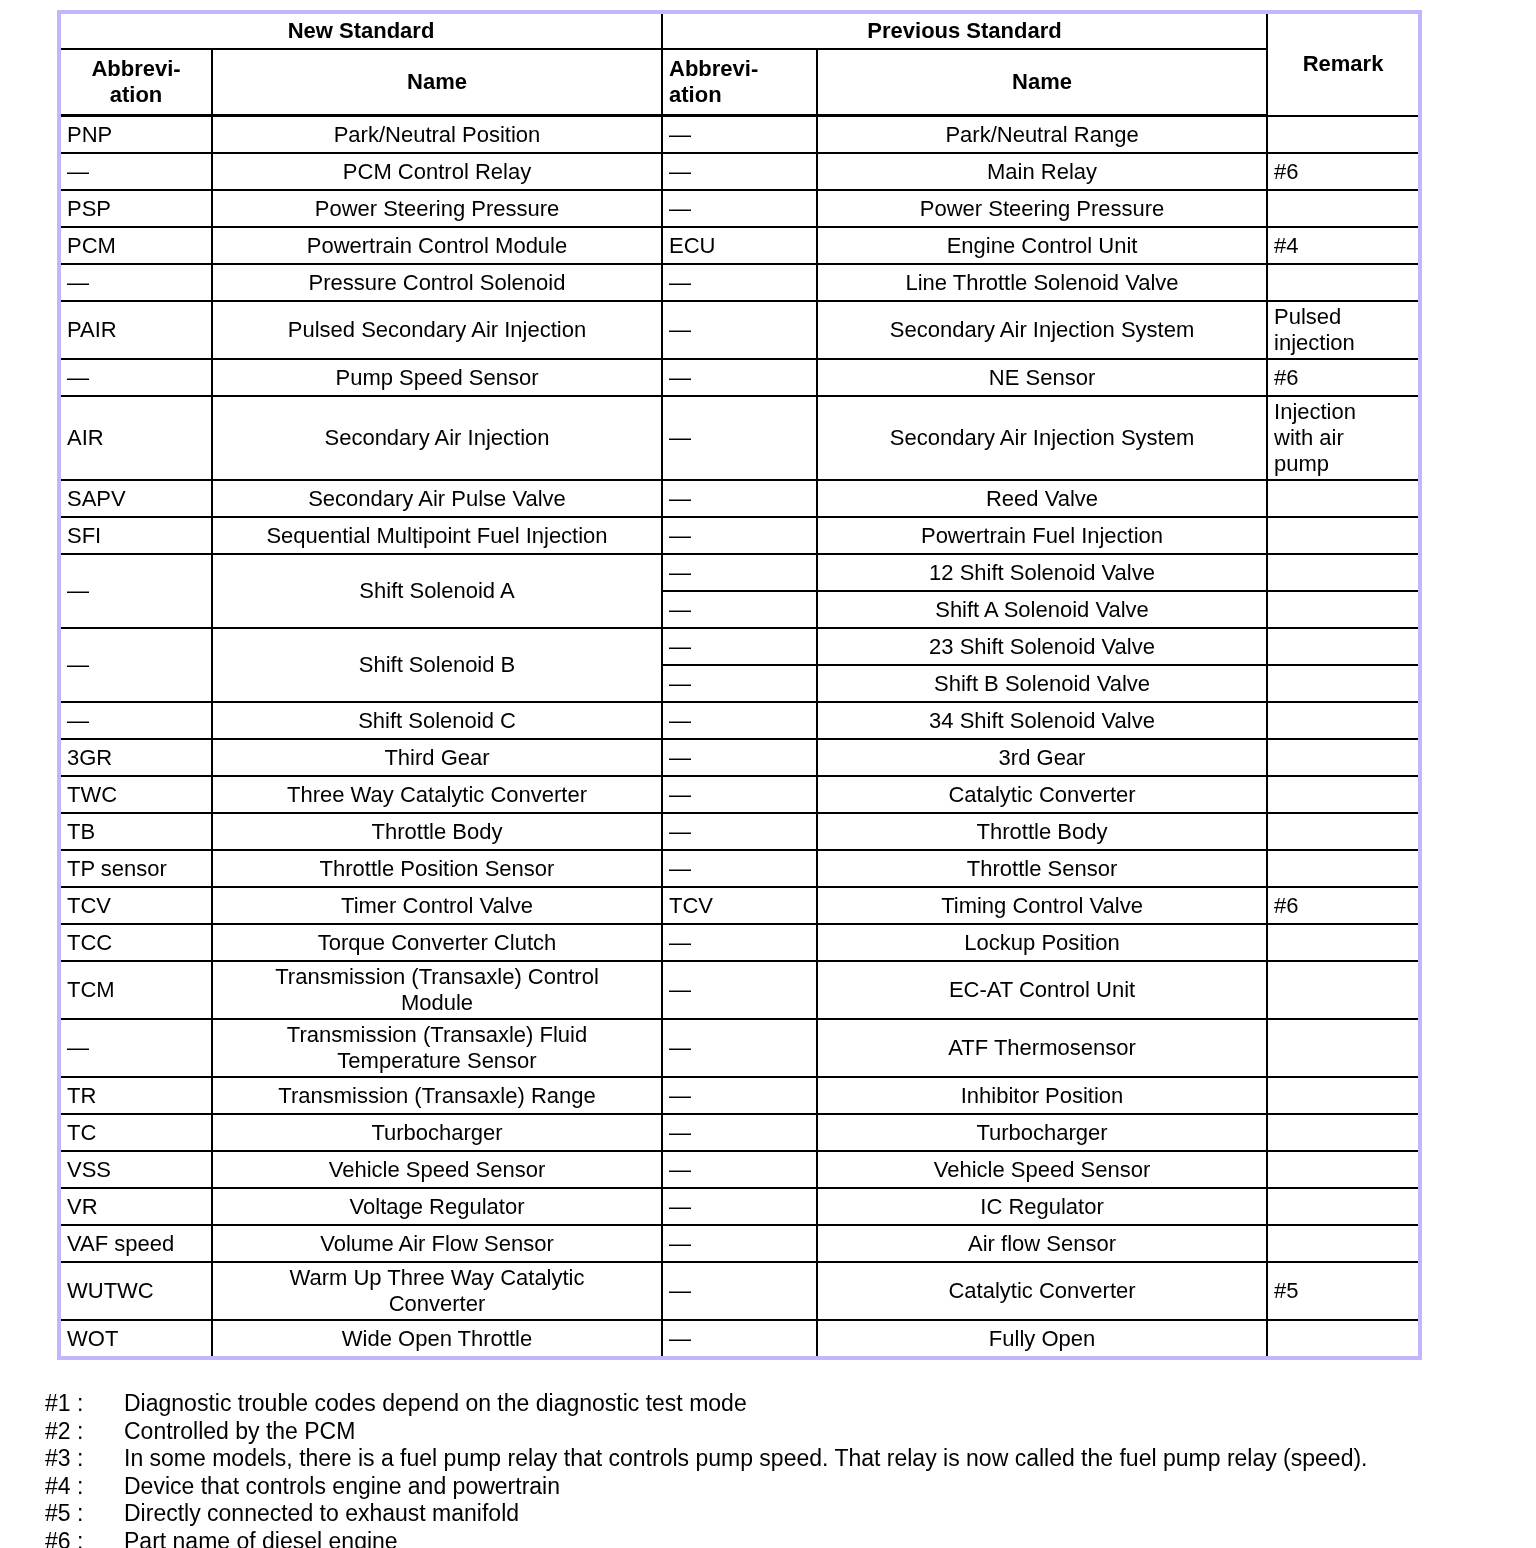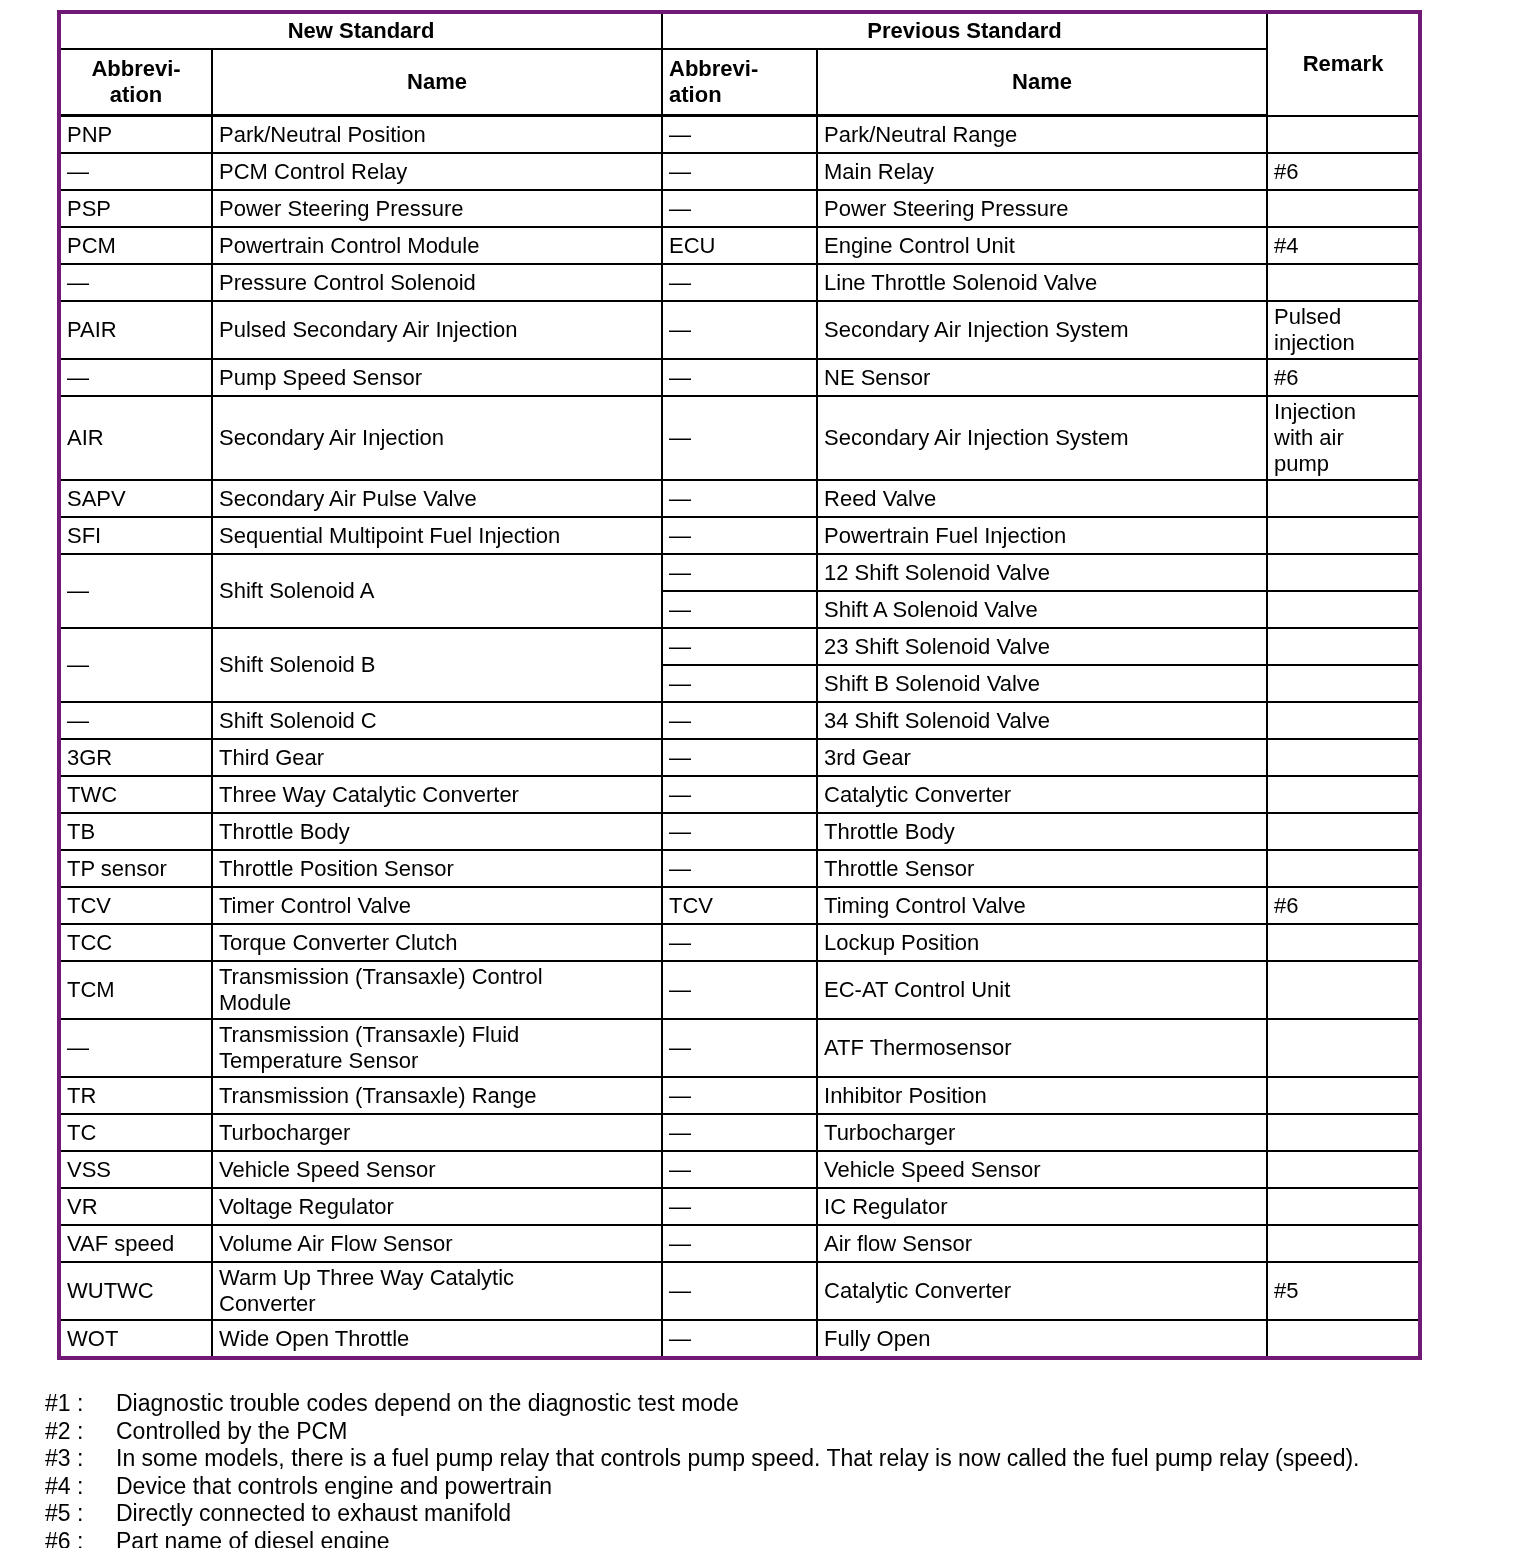--- a/index.html
+++ b/index.html
@@ -18,21 +18,21 @@
     position: relative;
     width: 1536px;
     height: 1548px;
     background: #fff;
   }
   table.abbrev {
     border-collapse: collapse;
     table-layout: fixed;
     width: 1361px;
     margin: 10px 0 0 57px;
-    border: 4px solid #701a75;
+    border: 4px solid #c4b5fd;
   }
   table.abbrev th,
   table.abbrev td {
     border: 2px solid #000;
     font-size: 22px;
     line-height: 26px;
     vertical-align: middle;
     white-space: pre-line;
     padding: 2px 6px;
     overflow: hidden;
@@ -44,31 +44,31 @@
   }
   thead tr.hrow1 th { height: 30px; }
   thead tr.hrow2 th { height: 60px; border-bottom: 3px solid #000; }
   th.remark-h { vertical-align: middle; }
   th.abbr-left {
     text-align: left;
     padding-left: 8px;
   }
   tbody td { height: 31px; }
   td.c-abbr { text-align: left; padding: 2px 4px; }
-  td.c-name { text-align: left; padding-left: 11px; padding-right: 8px; }
+  td.c-name { text-align: center; padding-left: 11px; padding-right: 8px; }
   td.c-remark { text-align: left; padding-left: 8px; }
   .footnotes {
     margin: 30px 0 0 45px;
     width: 1400px;
     font-size: 23px;
     line-height: 27.5px;
   }
   .footnote { display: flex; }
   .fn-label { flex: 0 0 71px; }
-  .fn-text { flex: 1 1 auto; }
+  .fn-text { flex: 1 1 auto; margin-left: 8px; }
 </style>
 </head>
 <body>
 
 <div class="page">
 
   <table class="abbrev">
     <colgroup>
       <col style="width:153px">
       <col style="width:450px">

